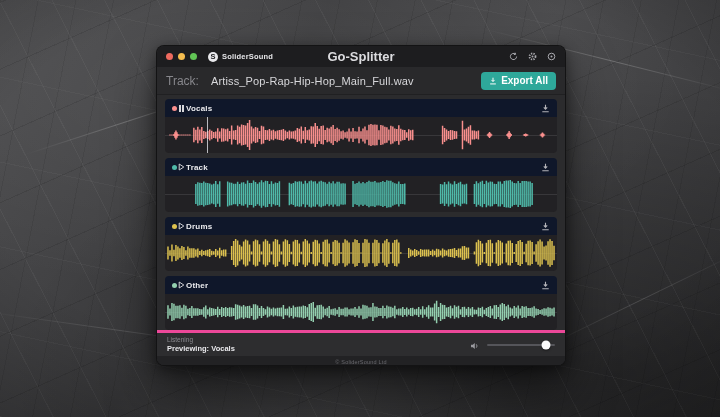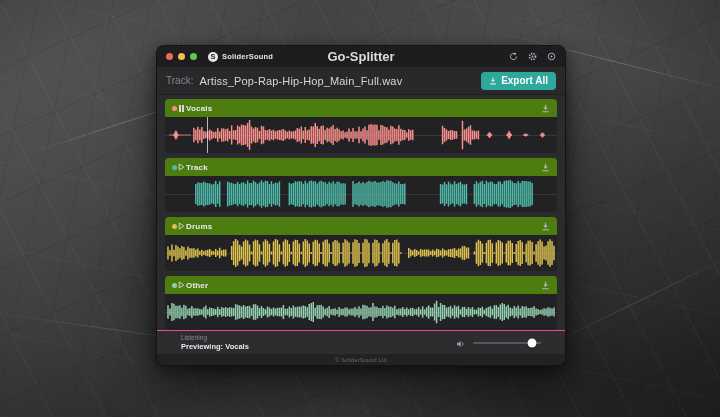--- a/index.html
+++ b/index.html
@@ -34,41 +34,41 @@
   .lights{display:flex;gap:5px;align-items:center;}
   .light{width:7px;height:7px;border-radius:50%;}
   .brand{display:flex;align-items:center;gap:4px;margin-left:11px;}
   .logo{width:10px;height:10px;border-radius:50%;background:#e9e9ec;color:#1d1d1f;font-size:7.5px;font-weight:bold;display:flex;align-items:center;justify-content:center;line-height:1;}
   .brand-name{font-size:7.5px;font-weight:bold;color:#e6e6e9;letter-spacing:.2px;}
   .win-title{position:absolute;left:0;right:0;text-align:center;font-size:13px;font-weight:bold;color:#dcdcdf;pointer-events:none;}
   .tb-icons{margin-left:auto;display:flex;gap:10px;align-items:center;color:#a9a9ae;position:relative;z-index:2;}
   .tb-icons svg{display:block;}
 
   .trackbar{height:27px;flex:0 0 27px;background:#29292b;display:flex;align-items:center;padding:0 9px;border-bottom:1px solid #202022;}
-  .track-label{font-size:10px;color:#87878c;margin-right:6px;}
+  .track-label{font-size:12px;color:#87878c;margin-right:12px;}
   .track-file{font-size:11px;color:#d7d7da;letter-spacing:.15px;}
   .export-btn{margin-left:auto;display:flex;align-items:center;gap:4px;border:none;cursor:pointer;
     border-radius:4px;padding:3.5px 8px;color:#fff;font-size:10px;font-weight:bold;font-family:inherit;}
   .export-btn svg{display:block;}
 
   .main{flex:1;padding:4px 8px 0;display:flex;flex-direction:column;gap:5px;}
   .stem{border-radius:4px;overflow:hidden;display:flex;flex-direction:column;}
-  .stem-head{height:18px;flex:0 0 18px;background:#4d7c0f;display:flex;align-items:center;padding:0 7px;}
+  .stem-head{height:18px;flex:0 0 18px;background:#0f172a;display:flex;align-items:center;padding:0 7px;}
   .dot{width:5px;height:5px;border-radius:50%;flex:0 0 auto;}
   .transport{width:9px;height:9px;display:flex;align-items:center;justify-content:center;gap:1.5px;background:none;border:none;padding:0;color:#cfcfd3;cursor:pointer;}
   .transport .tri{width:7px;height:8px;fill:none;stroke:#cfcfd3;stroke-width:1;stroke-linejoin:round;}
   .transport .pb{display:block;width:2px;height:7px;background:#d8d8db;}
   .stem-name{font-size:8px;font-weight:bold;color:#ebebee;letter-spacing:.2px;}
   .dl-btn{margin-left:auto;background:none;border:none;padding:0;color:#b3b3b8;cursor:pointer;display:flex;align-items:center;}
   .wavebox{height:36px;flex:0 0 36px;background:#222124;position:relative;}
   .centerline{position:absolute;left:0;right:0;top:50%;height:1px;background:rgba(255,255,255,.10);}
   .wave{position:absolute;inset:0;width:100%;height:100%;}
   .playhead{display:none;position:absolute;top:0;bottom:0;width:1px;background:rgba(225,225,230,.8);z-index:2;}
 
-  .bottombar{height:23px;flex:0 0 23px;background:#2d2d2f;border-top:1px solid #ec4899;display:flex;align-items:center;padding:0 24px;}
+  .bottombar{height:23px;flex:0 0 23px;background:#2d2d2f;border-top:3px solid #ec4899;display:flex;align-items:center;padding:0 10px;}
   .status{display:flex;flex-direction:column;justify-content:center;line-height:1.25;}
   .status-line1{font-size:6.5px;color:#8a8a8f;}
   .status-line2{font-size:7.5px;font-weight:bold;color:#e9e9ec;}
   .vol{margin-left:auto;display:flex;align-items:center;gap:7px;color:#9a9a9f;}
   .slider{position:relative;width:68px;height:9px;cursor:pointer;}
   .slider-track{position:absolute;left:0;right:0;top:50%;height:2px;margin-top:-1px;border-radius:1px;background:#55555a;}
   .slider-knob{position:absolute;top:50%;width:9px;height:9px;border-radius:50%;background:#fafafa;transform:translate(-50%,-50%);box-shadow:0 1px 2px rgba(0,0,0,.5);}
 
   .footer{height:12px;flex:0 0 12px;background:#222224;display:flex;align-items:center;justify-content:center;}
   .footer span{font-size:5.5px;color:#68686d;letter-spacing:.2px;}

